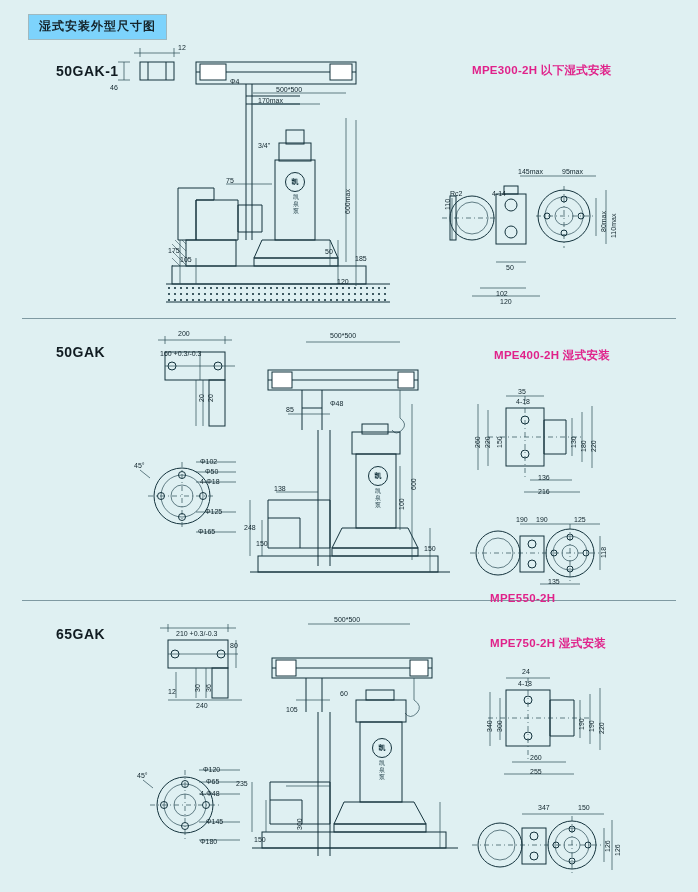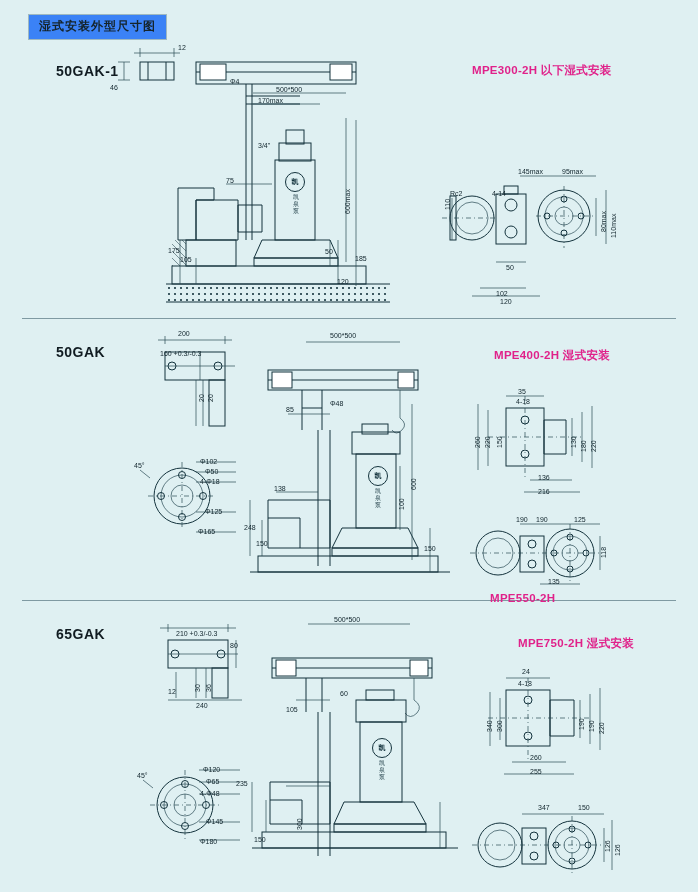--- a/index.html
+++ b/index.html
@@ -9,21 +9,21 @@
     font-family:"Liberation Sans", sans-serif;
     color:#1b2b33;
     position:relative;
     overflow:hidden;
   }
   .page{position:absolute;inset:0;}
 
   
   .title-box{
     position:absolute;left:28px;top:14px;
-    background:#3b82f6;
+    background:#7dd3fc;
     border:1px solid #9fb9c0;
     padding:3px 10px 4px 10px;
     font-size:12px;font-weight:bold;
     letter-spacing:1px;
     color:#15242b;
   }
 
   
   .hr{
     position:absolute;left:22px;width:654px;height:0;
@@ -444,21 +444,21 @@
   <div class="dim" style="left:538px;top:474px">136</div>
   <div class="dim" style="left:538px;top:488px">216</div>
   <div class="dim" style="left:536px;top:516px">190</div>
   <div class="dim" style="left:574px;top:516px">125</div>
   <div class="dim v" style="left:600px;top:558px">118</div>
   <div class="dim" style="left:548px;top:578px">135</div>
   <div class="dim" style="left:516px;top:516px">190</div>
 
   <div class="model" style="left:56px;top:626px">65GAK</div>
   <div class="caption" style="left:490px;top:592px">MPE550-2H</div>
-  <div class="caption" style="left:518px;top:636px">MPE750-2H 湿式安装</div>
+  <div class="caption" style="left:490px;top:636px">MPE750-2H 湿式安装</div>
 
   <div class="dim" style="left:176px;top:630px">210 +0.3/-0.3</div>
   <div class="dim" style="left:230px;top:642px">80</div>
   <div class="dim" style="left:334px;top:616px">500*500</div>
   <div class="dim" style="left:168px;top:688px">12</div>
   <div class="dim v" style="left:194px;top:692px">30</div>
   <div class="dim v" style="left:205px;top:692px">36</div>
   <div class="dim" style="left:196px;top:702px">240</div>
   <div class="dim" style="left:340px;top:690px">60</div>
   <div class="dim" style="left:286px;top:706px">105</div>

